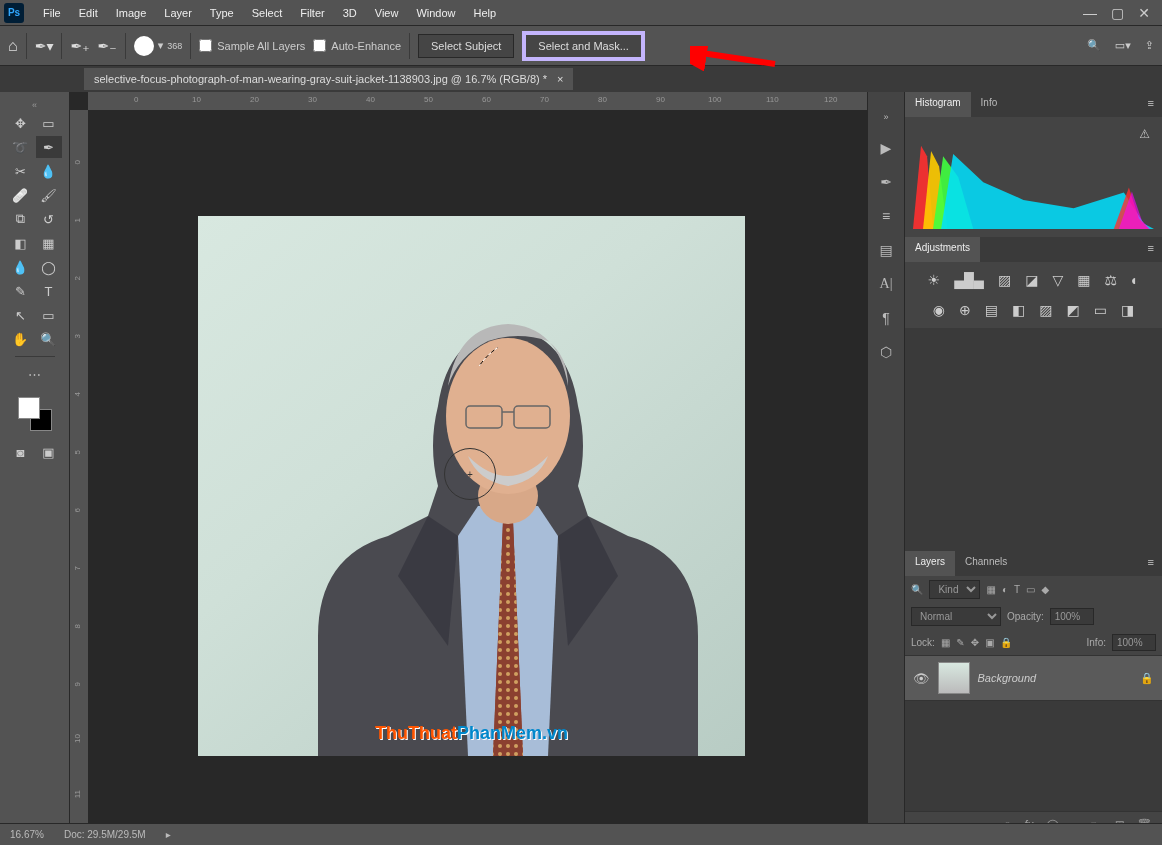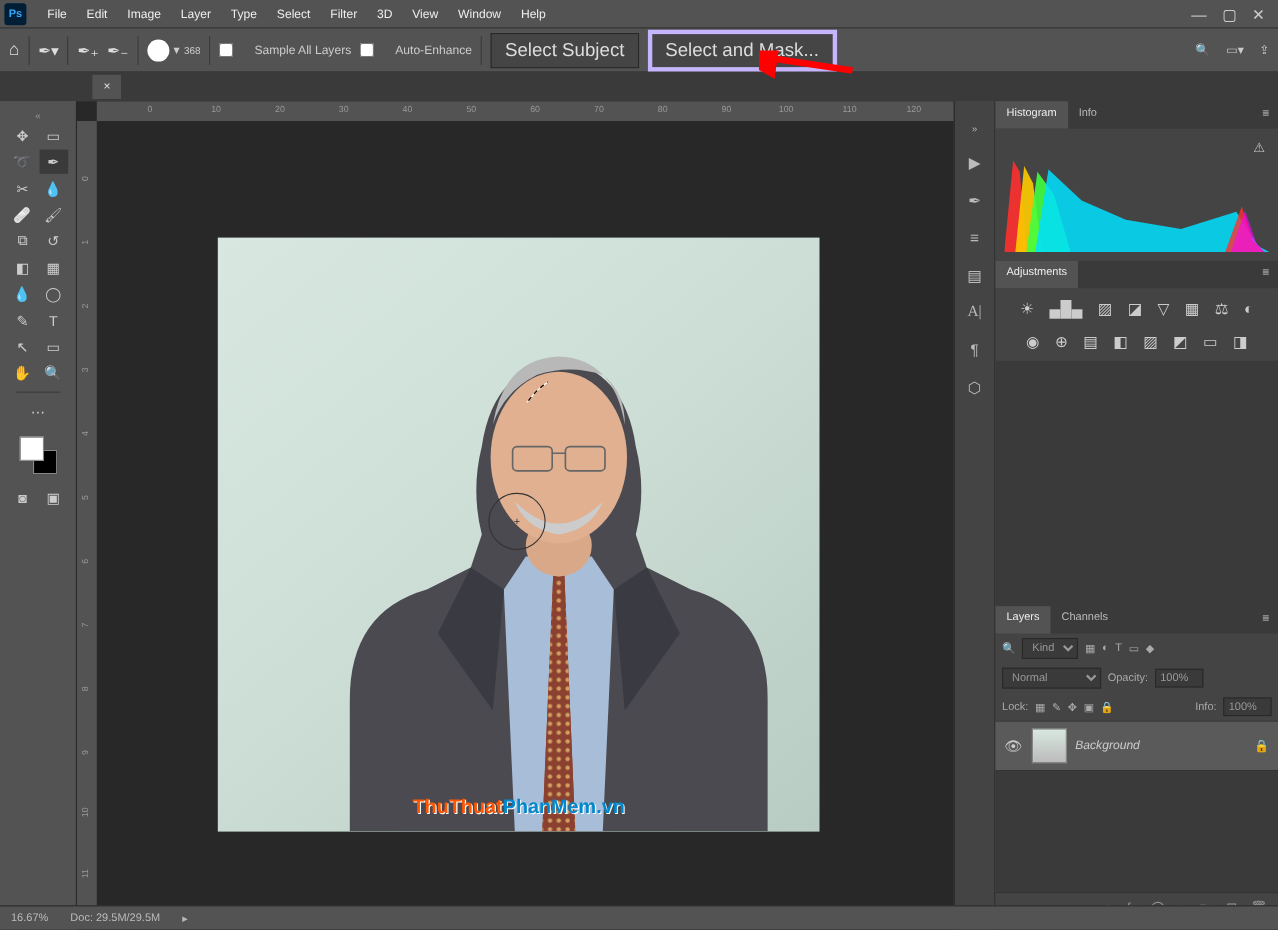--- a/index.html
+++ b/index.html
@@ -9,23 +9,23 @@
 .menu-item{padding:4px 9px;cursor:pointer;color:#eee}
 .win-ctrl{margin-left:auto;display:flex;gap:14px;padding-right:8px}
 .win-ctrl span{font-size:14px;color:#ccc;cursor:pointer}
 .optbar{height:40px;background:#535353;display:flex;align-items:center;padding:0 8px;gap:8px;border-bottom:1px solid #282828}
 .home-icon{font-size:16px;color:#ddd}
 .brush-icon{font-size:14px;color:#ddd}
 .sep{width:1px;height:26px;background:#3a3a3a}
 .brush-size{display:flex;align-items:center;gap:4px}
 .brush-dot{width:20px;height:20px;border-radius:50%;background:#fff}
 .brush-num{font-size:9px;color:#ccc}
-.chk{display:flex;align-items:center;gap:19px}
+.chk{display:flex;align-items:center;gap:5px}
 .chk input{accent-color:#555}
-.btn{background:#454545;border:1px solid #282828;color:#ddd;padding:5px 12px;font-size:17px;cursor:pointer}
+.btn{background:#454545;border:1px solid #282828;color:#ddd;padding:5px 12px;font-size:11px;cursor:pointer}
 .btn-hl{border:4px solid #c4b5fd}
 .arrow{position:absolute;left:690px;top:46px;pointer-events:none}
 .right-icons{margin-left:auto;display:flex;gap:14px;align-items:center}
 .tab-strip{height:26px;background:#3a3a3a;display:flex;align-items:center;padding-left:84px}
 .doc-tab{background:#535353;padding:5px 10px;font-size:11px;color:#ddd;display:flex;gap:10px;align-items:center}
 .main{display:flex;height:753px}
 .toolbox{width:70px;background:#535353;display:flex;flex-direction:column;align-items:center;padding-top:8px;gap:2px;border-right:1px solid #282828}
 .tool-row{display:flex;gap:2px}
 .tool{width:26px;height:22px;display:flex;align-items:center;justify-content:center;color:#ccc;font-size:13px;cursor:pointer}
 .tool.sel{background:#3a3a3a}
@@ -126,20 +126,21 @@
   <defs>
       <marker id="ah" markerWidth="10" markerHeight="10" refX="2" refY="3" orient="auto">
         <path d="M0,0 L0,6 L8,3 z" fill="#ff0000"></path>
       </marker>
     </defs>
   <line x1="85" y1="18" x2="5" y2="6" stroke="#ff0000" stroke-width="6" marker-end="url(#ah)"></line>
 </svg>
 
 <div class="tab-strip">
   <div class="doc-tab">
+    <span>selective-focus-photograph-of-man-wearing-gray-suit-jacket-1138903.jpg @ 16.7% (RGB/8) *</span>
     <span>×</span>
   </div>
 </div>
 
 <div class="main">
 
   <div class="toolbox">
     <span style="font-size:9px;color:#999">«</span>
     <div class="tool-row">
         <div class="tool">✥</div>

